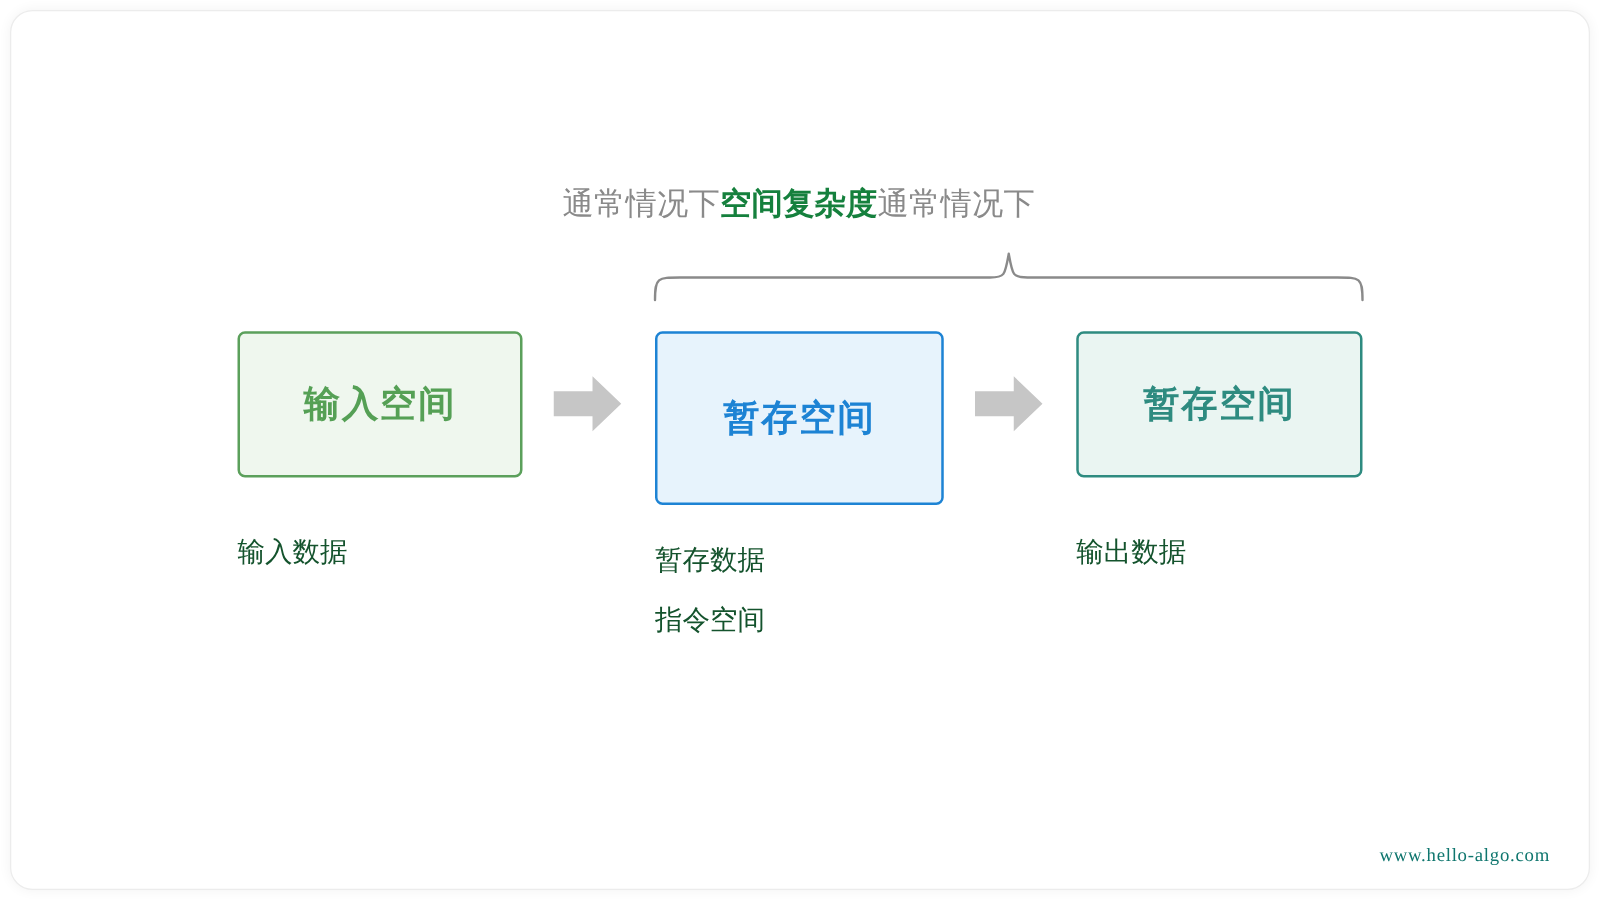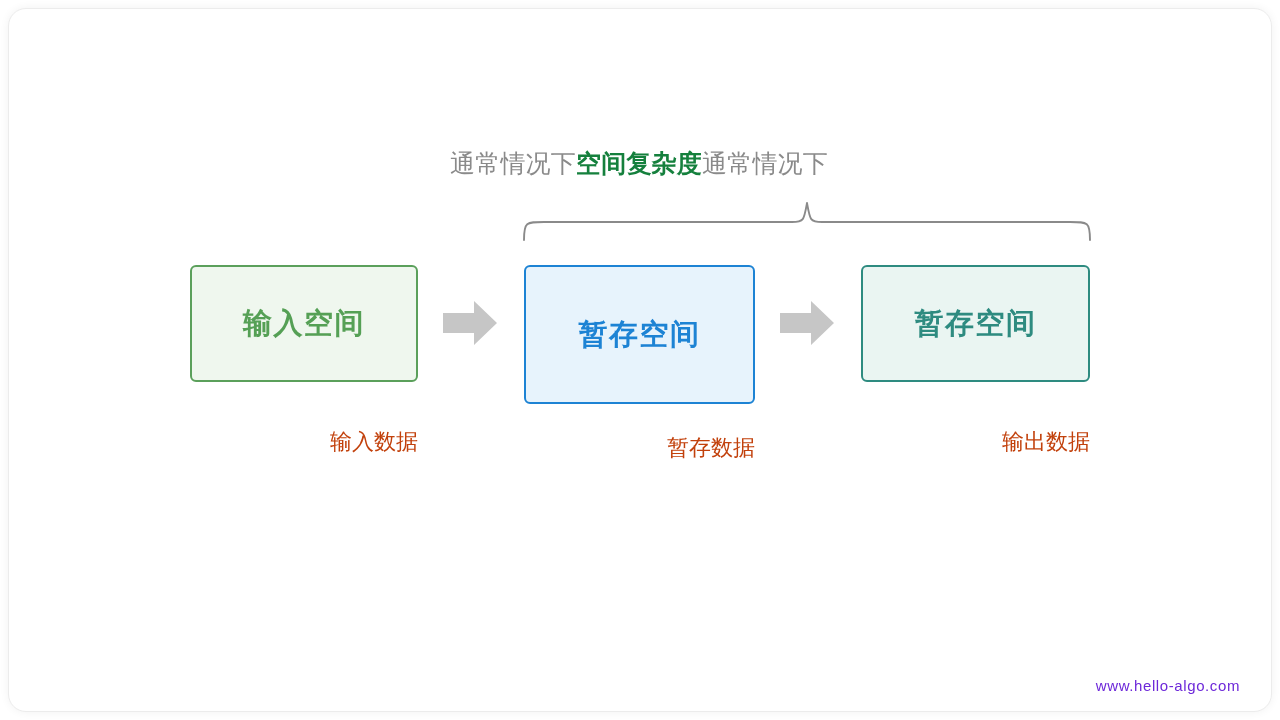--- a/index.html
+++ b/index.html
@@ -114,40 +114,40 @@
     position: absolute;
     width: 58px;
     height: 46px;
   }
   .arrow-1 { left: 441px; top: 300px; }
   .arrow-2 { left: 778px; top: 300px; }
 
   
   .col-caption {
     position: absolute;
-    text-align: right;
-    color: #c2410c;
+    text-align: left;
+    color: #14532d;
     font-size: 22px;
     line-height: 48px;
     white-space: nowrap;
   }
   .cap-input  { left: 190px; top: 418px; width: 228px; }
   .cap-temp   { left: 524px; top: 424px; width: 231px; }
   .cap-output { left: 861px; top: 418px; width: 229px; }
 
   .cap-line { display: block; }
 
   
   .watermark {
     position: absolute;
     right: 40px;
     bottom: 26px;
-    font-family: Liberation Sans, sans-serif;
+    font-family: Liberation Serif, serif;
     font-size: 15px;
-    color: #6d28d9;
+    color: #0f766e;
     letter-spacing: 0.6px;
     white-space: nowrap;
   }
 </style>
 </head>
 <body>
 
 <div id="canvas">
 
   <div class="card-frame"></div>
@@ -181,20 +181,21 @@
     <svg class="block-arrow arrow-2" viewBox="0 0 58 46" xmlns="http://www.w3.org/2000/svg">
       <path d="M 2,13 L 33,13 L 33,1 L 56,23 L 33,45 L 33,33 L 2,33 Z" fill="#c6c6c6"></path>
     </svg>
 
     <div class="col-caption cap-input">
       <span class="cap-line">输入数据</span>
     </div>
 
     <div class="col-caption cap-temp">
       <span class="cap-line">暂存数据</span>
+      <span class="cap-line">指令空间</span>
     </div>
 
     <div class="col-caption cap-output">
       <span class="cap-line">输出数据</span>
     </div>
 
     <div class="watermark">www.hello-algo.com</div>
 
   </div>
 </div>

